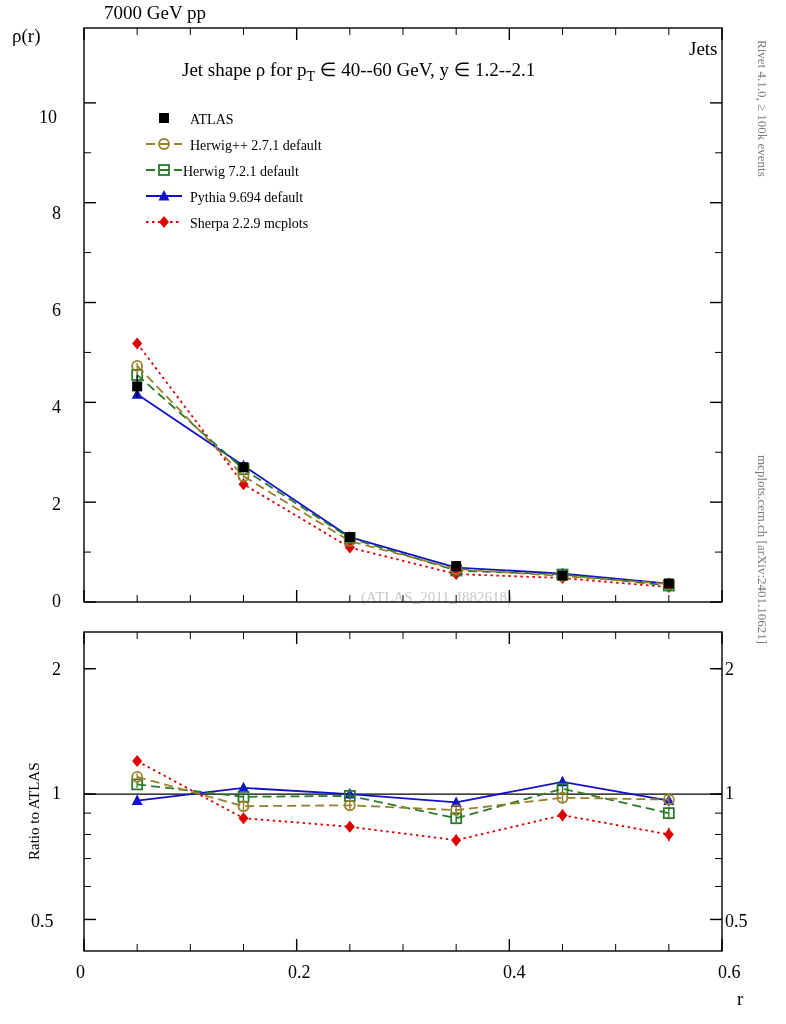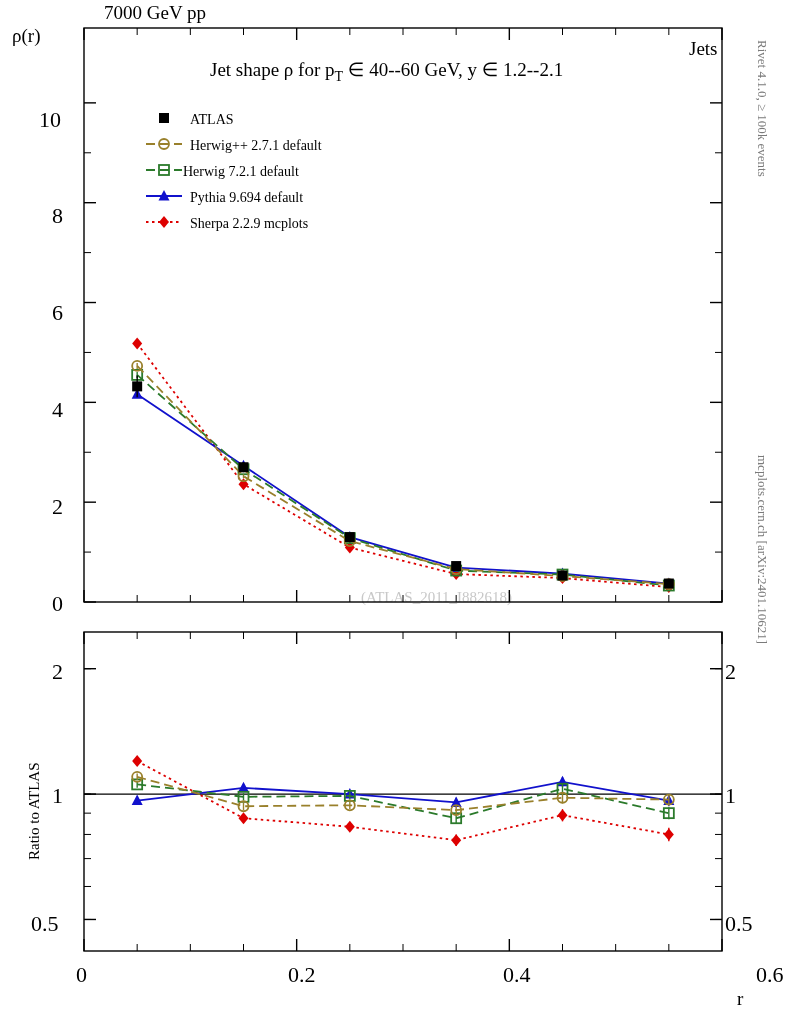--- a/index.html
+++ b/index.html
@@ -1,21 +1,21 @@
 <!DOCTYPE html>
 <html><head>
 <meta charset="utf-8">
 <style>
   html,body{margin:0;padding:0;background:#ffffff;}
   body{width:786px;height:1024px;font-family:"Liberation Serif",serif;color:#000;position:relative;overflow:hidden;}
   #root{position:absolute;left:0;top:0;width:648px;height:1024px;}
   .txt{position:absolute;white-space:nowrap;}
   .hdr{font-size:19px;}
   .axlab{font-size:19px;}
-  .tick{font-size:22px;}
+  .tick{font-size:18px;}
   .title{font-size:19px;}
   .legtxt{font-size:14px;}
   .rside{font-size:13px;color:#7a7a7a;transform-origin:0 0;}
   .wm{font-size:15px;color:#c8c8c8;}
   svg{position:absolute;left:0;top:0;}
 </style>
 </head>
 <body>
 
 <div id="root">
@@ -23,21 +23,21 @@
   <div class="txt hdr" style="left:104px;top:2px;">7000 GeV pp</div>
   <div class="txt hdr" style="left:689px;top:2px;margin-top:36px;">Jets</div>
 
   <div class="txt rside" style="left:770px;top:40px;transform:rotate(90deg);">Rivet 4.1.0, ≥ 100k events</div>
   <div class="txt rside" style="left:770px;top:455px;transform:rotate(90deg);">mcplots.cern.ch [arXiv:2401.10621]</div>
 
   <div class="txt axlab" style="left:12px;top:25px;">ρ(r)</div>
   <div class="txt" style="left:26px;top:860px;font-size:15px;transform:rotate(-90deg);transform-origin:0 0;">Ratio to ATLAS</div>
   <div class="txt axlab" style="left:737px;top:988px;">r</div>
 
-  <div class="txt title" style="left:182px;top:58px;margin-left:28px;">
+  <div class="txt title" style="left:182px;top:58px;">
     <span>Jet shape ρ for p</span><span style="font-size:14px;vertical-align:sub;">T</span><span> ∈ 40--60 GeV, y ∈ 1.2--2.1</span>
   </div>
 
   <div class="txt wm" style="left:361px;top:589px;">(ATLAS_2011_I882618)</div>
 
   <div class="txt legtxt" style="left:190px;top:112px;">ATLAS</div>
   <div class="txt legtxt" style="left:190px;top:138px;font-family:Liberation Serif, serif;">Herwig++ 2.7.1 default</div>
   <div class="txt legtxt" style="left:183px;top:164px;">Herwig 7.2.1 default</div>
   <div class="txt legtxt" style="left:190px;top:190px;">Pythia 9.694 default</div>
   <div class="txt legtxt" style="left:190px;top:216px;">Sherpa 2.2.9 mcplots</div>
@@ -53,21 +53,21 @@
   <div class="txt tick" style="left:52px;top:783px;">1</div>
   <div class="txt tick" style="left:31px;top:911px;">0.5</div>
 
   <div class="txt tick" style="left:725px;top:659px;">2</div>
   <div class="txt tick" style="left:725px;top:783px;">1</div>
   <div class="txt tick" style="left:725px;top:911px;">0.5</div>
 
   <div class="txt tick" style="left:76px;top:962px;">0</div>
   <div class="txt tick" style="left:288px;top:962px;">0.2</div>
   <div class="txt tick" style="left:503px;top:962px;">0.4</div>
-  <div class="txt tick" style="left:756px;top:962px;font-family:Liberation Serif, serif;">0.6</div>
+  <div class="txt tick" style="left:718px;top:962px;font-family:Liberation Serif, serif;">0.6</div>
 
   <svg id="plot" width="786" height="1024">
       <rect x="84" y="28" width="638" height="574" fill="none" stroke="#000" stroke-width="1.4"></rect>
       <rect x="84" y="632" width="638" height="319" fill="none" stroke="#000" stroke-width="1.4"></rect>
       <line x1="84" y1="602" x2="96" y2="602" stroke="#000" stroke-width="1.4"></line>
       <line x1="722" y1="602" x2="710" y2="602" stroke="#000" stroke-width="1.4"></line>
       <line x1="84" y1="502.17391304347825" x2="96" y2="502.17391304347825" stroke="#000" stroke-width="1.4"></line>
       <line x1="722" y1="502.17391304347825" x2="710" y2="502.17391304347825" stroke="#000" stroke-width="1.4"></line>
       <line x1="84" y1="402.3478260869565" x2="96" y2="402.3478260869565" stroke="#000" stroke-width="1.4"></line>
       <line x1="722" y1="402.3478260869565" x2="710" y2="402.3478260869565" stroke="#000" stroke-width="1.4"></line>

